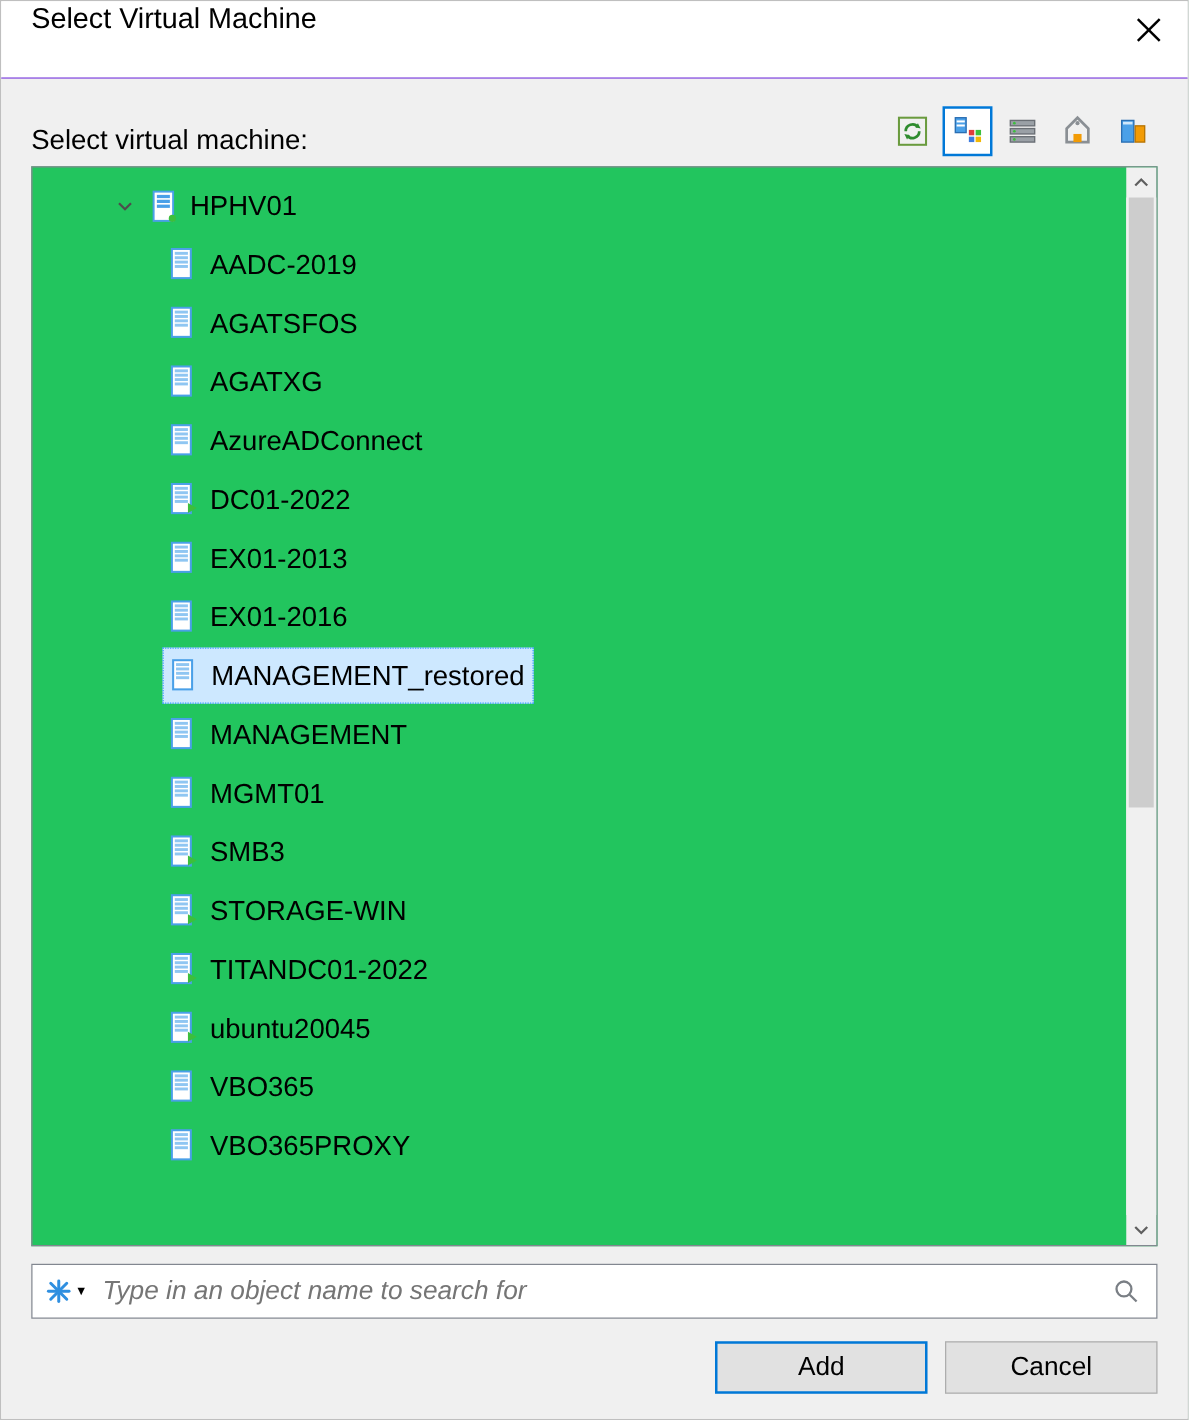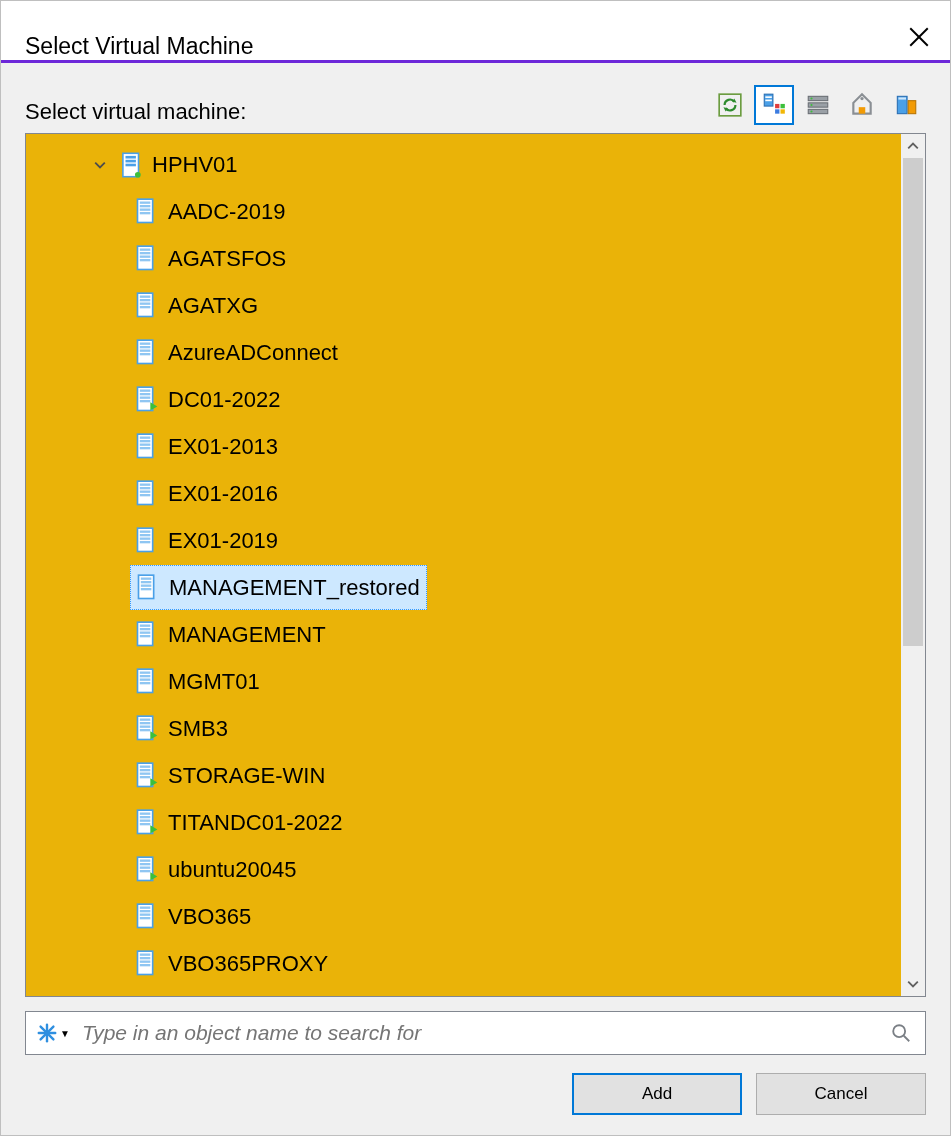--- a/index.html
+++ b/index.html
@@ -18,25 +18,25 @@
     border: 1px solid #bfbfbf;
     background: #ffffff;
     display: flex;
     flex-direction: column;
   }
 
   
   .titlebar {
     height: 62px;
     display: flex;
-    align-items: flex-end;
+    align-items: flex-start;
     justify-content: space-between;
     padding: 0 8px 0 24px;
     background: #ffffff;
-    border-bottom: 3px solid #6d28d9;
+    border-bottom: 1px solid #6d28d9;
   }
   .titlebar .title {
     font-size: 23px;
     color: #000;
   }
   .titlebar .close {
     width: 46px;
     height: 46px;
     display:flex;align-items:center;justify-content:center;
     font-size: 22px;
@@ -78,21 +78,21 @@
   }
   .toolbar-btn.selected {
     border:2px solid #0078d7;
     background:#ffffff;
   }
 
   
   .tree-panel {
     flex:1 1 auto;
     border:1px solid #828790;
-    background:#eab308;
+    background:#22c55e;
     position:relative;
     min-height:0;
     display:flex;
   }
   .tree-scroll {
     flex:1 1 auto;
     overflow:hidden;
     padding-top:6px;
   }
   .scrollbar {
@@ -187,21 +187,21 @@
   
   .footer {
     display:flex;
     justify-content:flex-end;
     gap:14px;
     margin-top:18px;
   }
   .footer .btn {
     width:170px;
     height:42px;
-    font-size:17px;
+    font-size:21px;
     background:#e1e1e1;
     border:1px solid #adadad;
     cursor:pointer;
     display:flex;align-items:center;justify-content:center;
   }
   .footer .btn.primary {
     border:2px solid #0078d7;
   }
 </style>
 </head>
@@ -392,35 +392,20 @@
                 <svg width="24" height="28" viewBox="0 0 20 24">
     <rect x="1" y="1" width="13" height="20" fill="#fff" stroke="#4aa0e8" stroke-width="1.4"></rect>
     <rect x="3" y="3" width="9" height="2" fill="#8fc6f2"></rect>
     <rect x="3" y="6" width="9" height="2" fill="#8fc6f2"></rect>
     <rect x="3" y="9" width="9" height="2" fill="#8fc6f2"></rect>
     <rect x="3" y="12" width="9" height="2" fill="#8fc6f2"></rect>
 
   </svg>
               </span>
       <span class="txt">EX01-2016</span>
-    </div>
-          </div>
-          <div class="tree-row tree-vm">
-    <div class="sel-wrap">
-      <span class="icon-slot">
-                <svg width="24" height="28" viewBox="0 0 20 24">
-    <rect x="1" y="1" width="13" height="20" fill="#fff" stroke="#4aa0e8" stroke-width="1.4"></rect>
-    <rect x="3" y="3" width="9" height="2" fill="#8fc6f2"></rect>
-    <rect x="3" y="6" width="9" height="2" fill="#8fc6f2"></rect>
-    <rect x="3" y="9" width="9" height="2" fill="#8fc6f2"></rect>
-    <rect x="3" y="12" width="9" height="2" fill="#8fc6f2"></rect>
-
-  </svg>
-              </span>
-      <span class="txt">EX01-2019</span>
     </div>
           </div>
           <div class="tree-row tree-vm selected">
     <div class="sel-wrap">
       <span class="icon-slot">
                 <svg width="24" height="28" viewBox="0 0 20 24">
     <rect x="1" y="1" width="13" height="20" fill="#fff" stroke="#4aa0e8" stroke-width="1.4"></rect>
     <rect x="3" y="3" width="9" height="2" fill="#8fc6f2"></rect>
     <rect x="3" y="6" width="9" height="2" fill="#8fc6f2"></rect>
     <rect x="3" y="9" width="9" height="2" fill="#8fc6f2"></rect>

